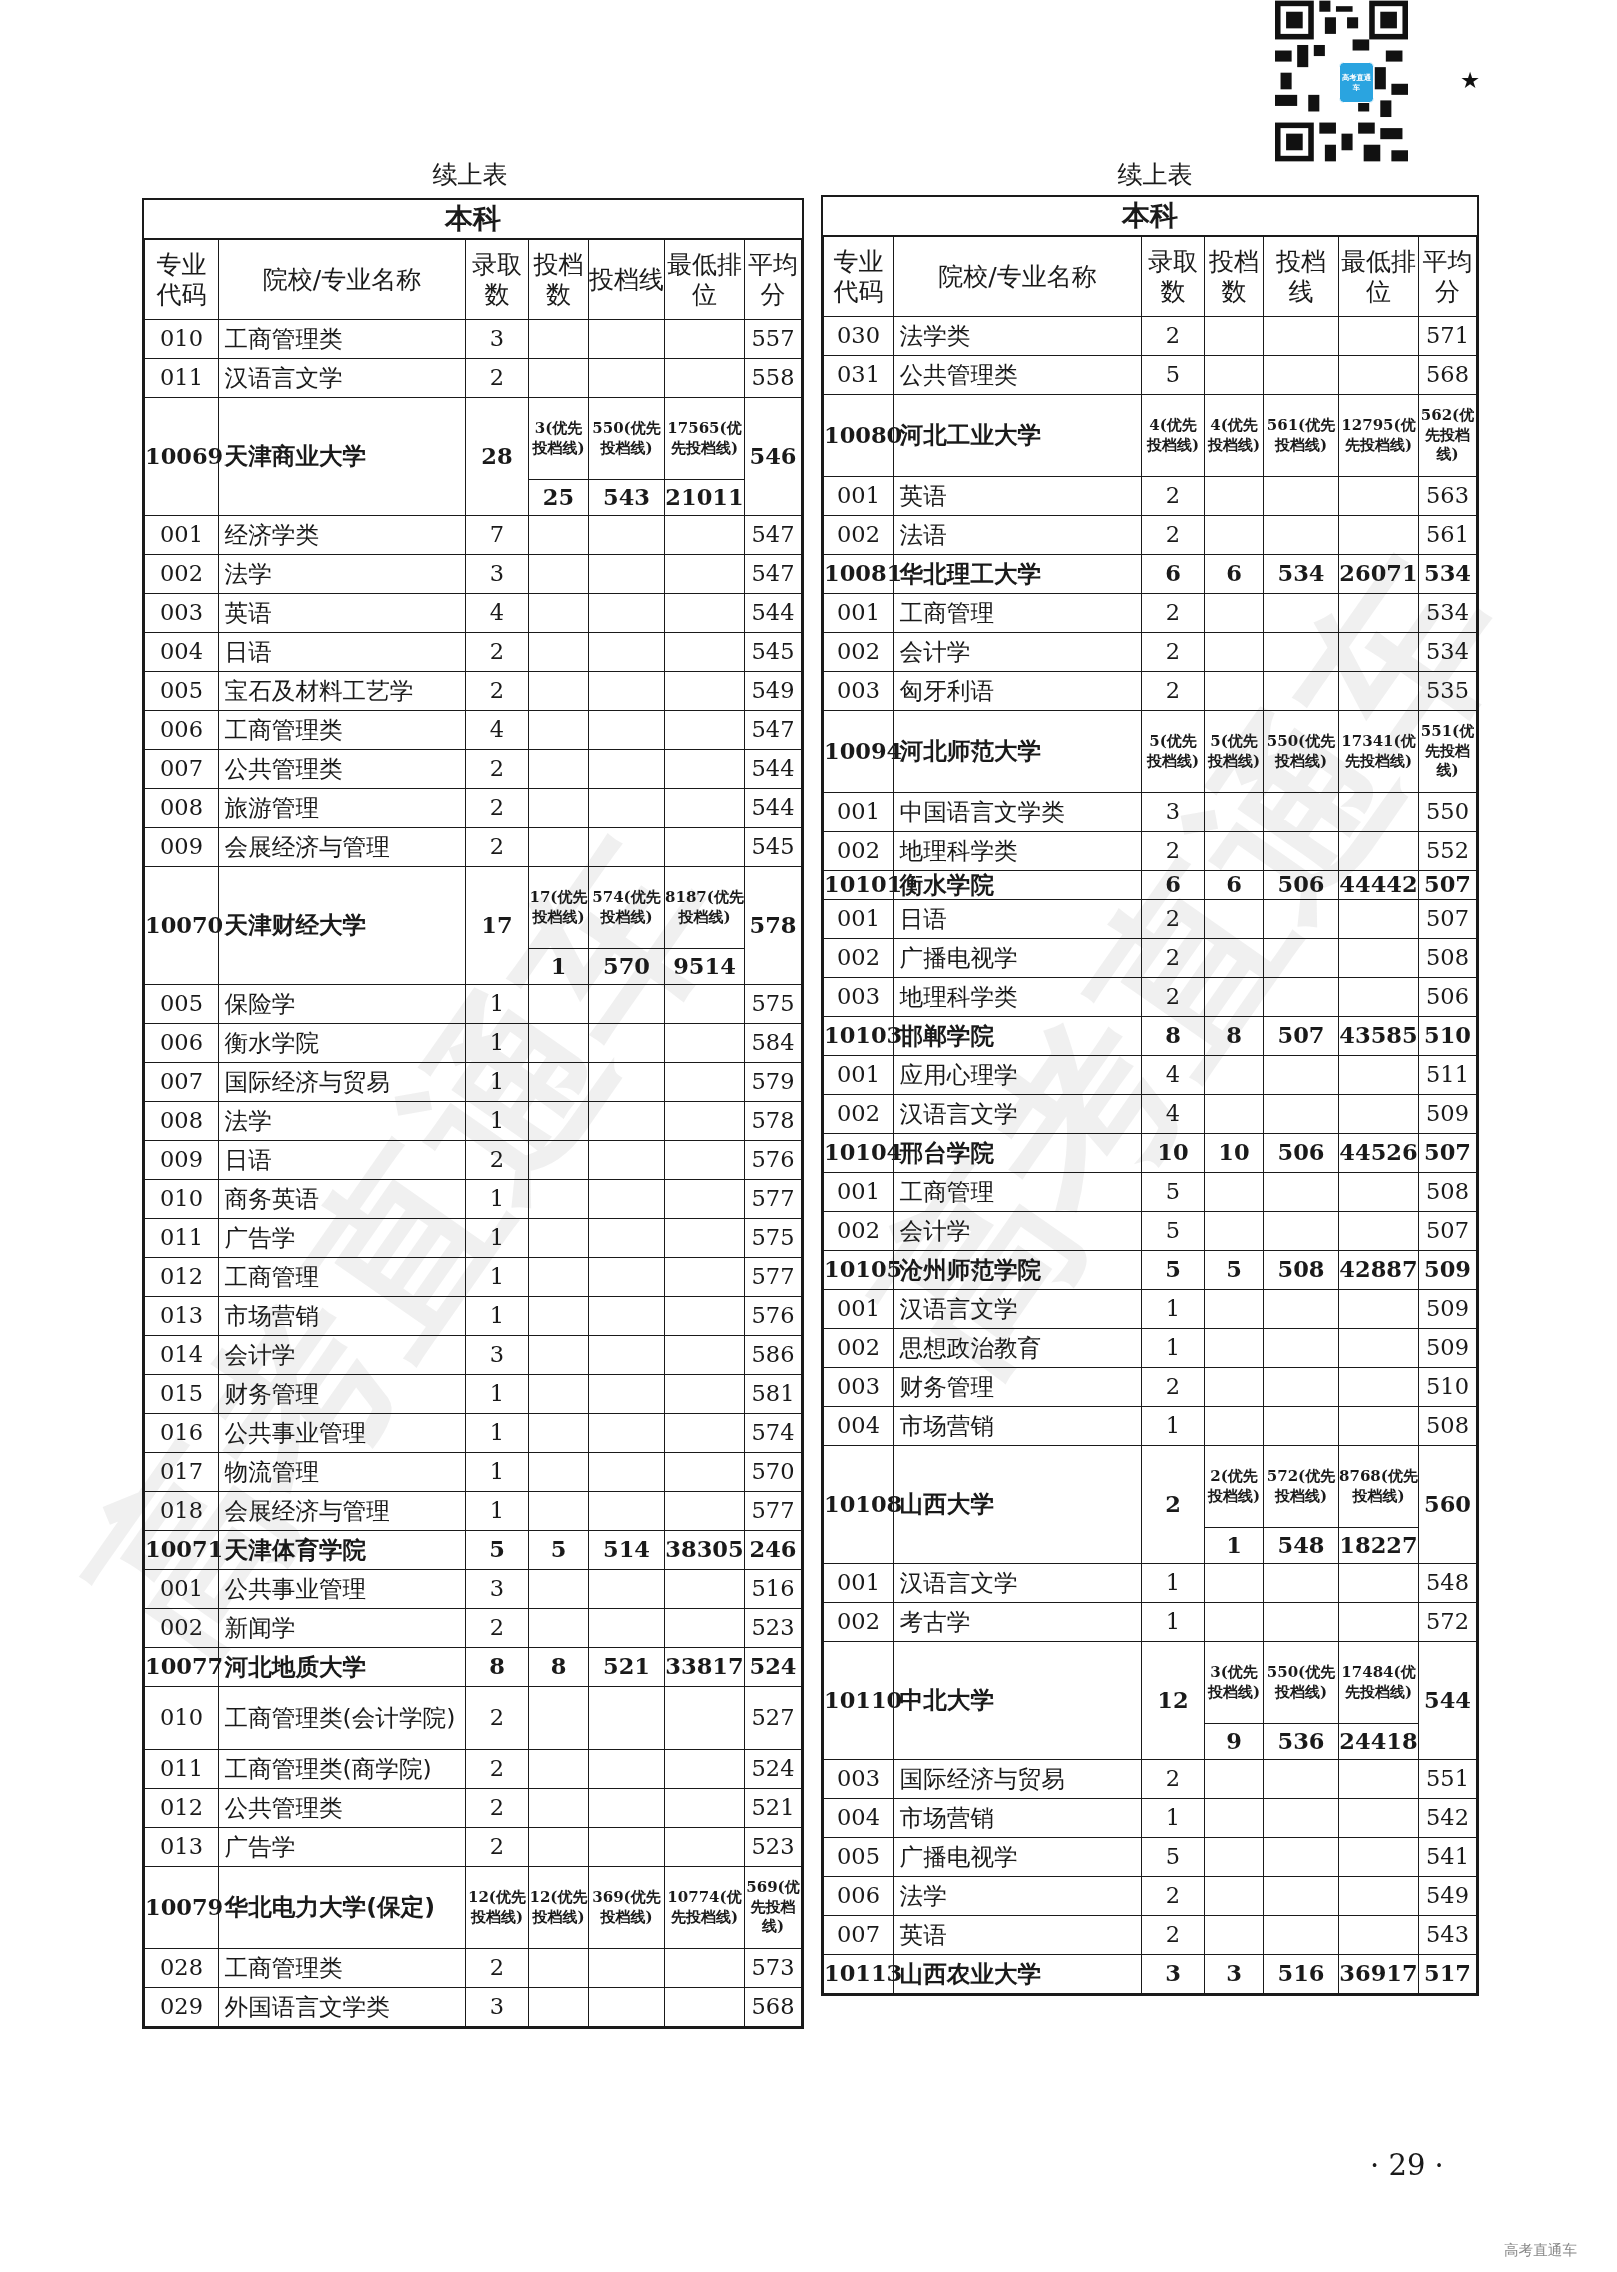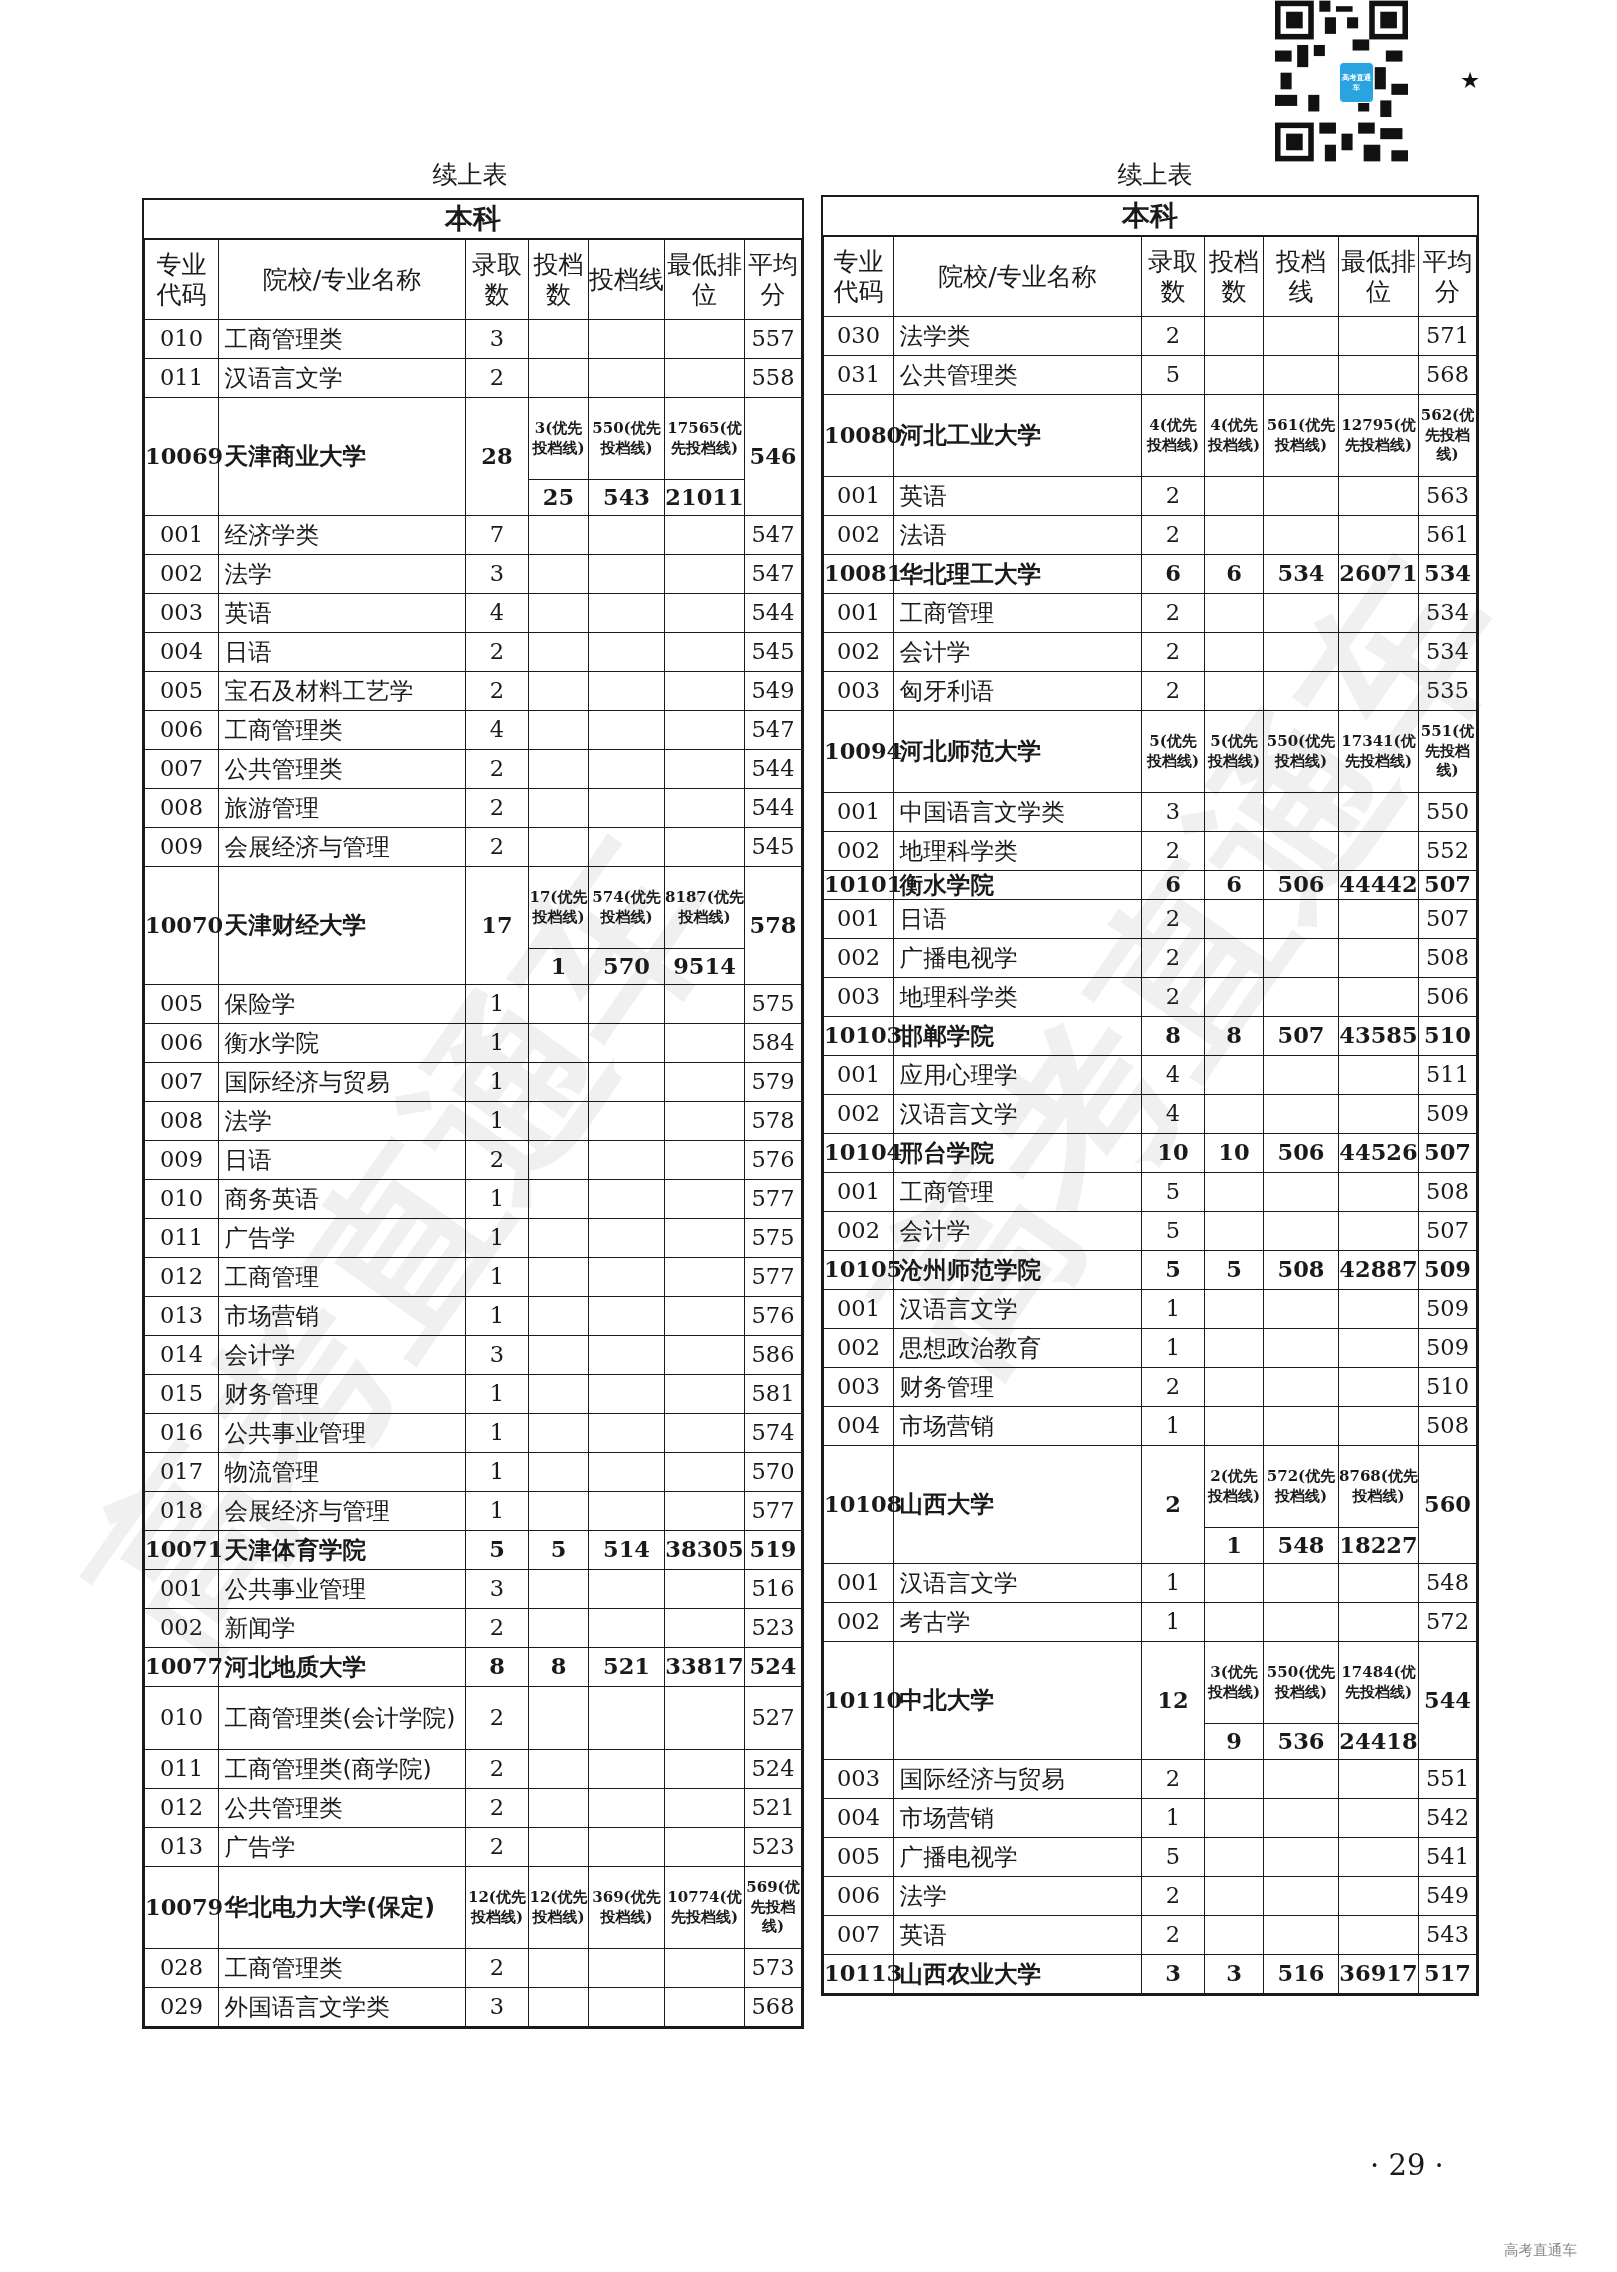--- a/index.html
+++ b/index.html
@@ -354,21 +354,21 @@
           <td></td>
           <td>577</td>
         </tr>
         <tr class="school" style="height: 39px;">
           <td>10071</td>
           <td class="name">天津体育学院</td>
           <td>5</td>
           <td>5</td>
           <td>514</td>
           <td>38305</td>
-          <td>519</td>
+          <td>246</td>
         </tr>
         <tr style="height: 39px;">
           <td>001</td>
           <td class="name">公共事业管理</td>
           <td>3</td>
           <td></td>
           <td></td>
           <td></td>
           <td>516</td>
         </tr>

